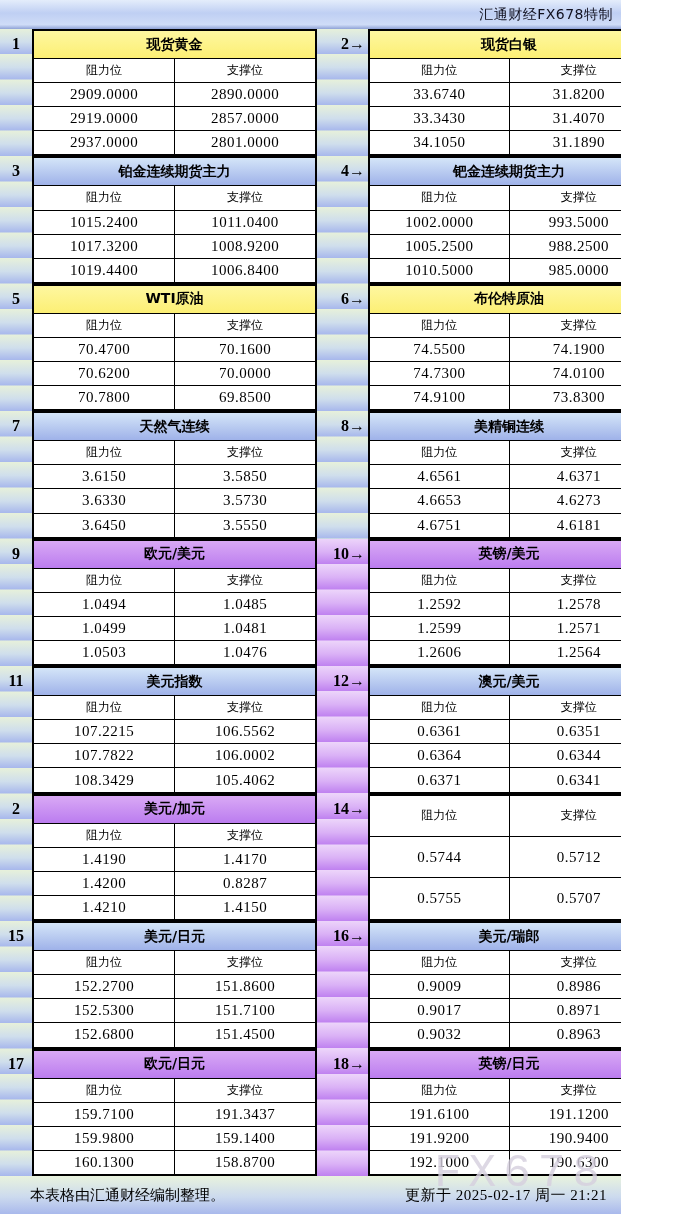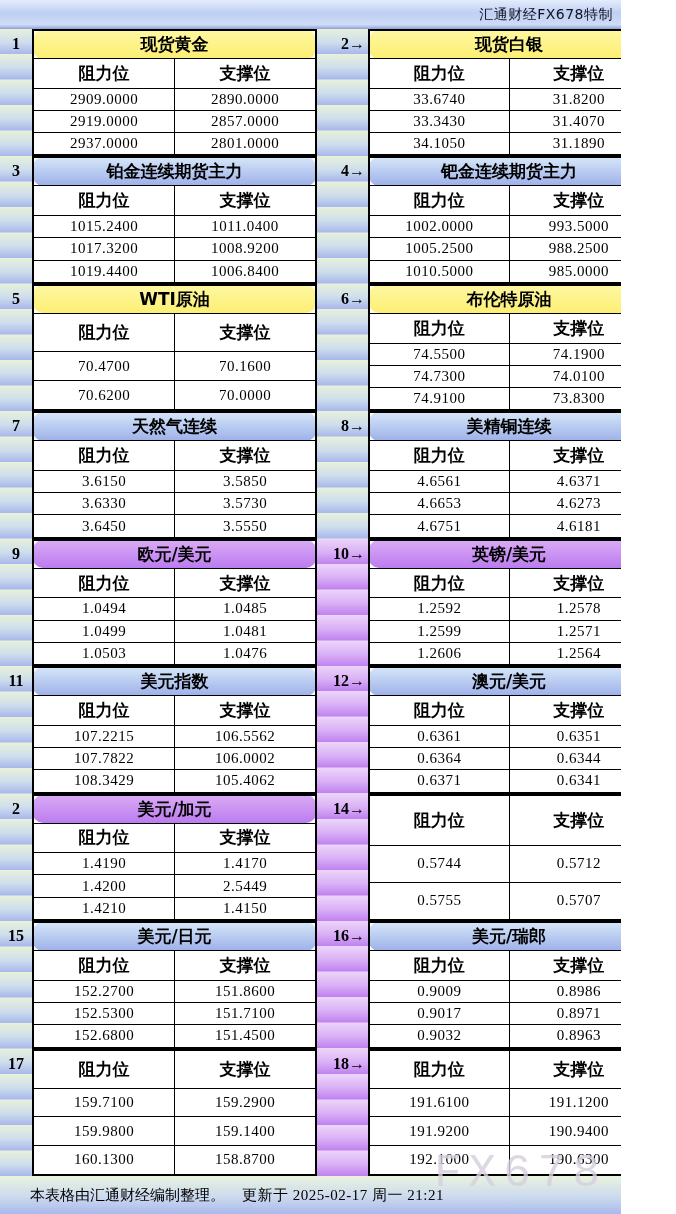--- a/index.html
+++ b/index.html
@@ -34,37 +34,36 @@
   .numR{
     text-align:right;padding-right:3px;line-height:30px;
     font-family:"Liberation Serif","DejaVu Serif",serif;font-weight:bold;font-size:16px;
   }
   table.inst{
     width:100%;height:100%;border-collapse:collapse;table-layout:fixed;
     background:#fff;border:2px solid #000;
   }
   table.inst td{border:1px solid #000;text-align:center;padding:0;overflow:hidden;}
   td.title{
-    font-weight:bold;font-size:17px;height:27px;border-bottom:2px solid #000;
+    font-weight:bold;font-size:14px;height:27px;border-bottom:2px solid #000;
     font-family:"DejaVu Sans","Liberation Sans",sans-serif;
-    border-radius:10px;
   }
   .theme-yellow{background:linear-gradient(180deg,#fef7a0 0%,#fcef74 100%);}
   .theme-blue{background:linear-gradient(180deg,#d4e5f8 0%,#9fb2e9 100%);}
   .theme-purple{background:linear-gradient(180deg,#d9a9f5 0%,#bb7cef 100%);}
-  td.colhdr{font-weight:bold;font-size:17px;}
+  td.colhdr{font-weight:normal;font-size:12px;}
   td.val{
     font-family:"Liberation Serif","DejaVu Serif",serif;
     font-size:15px;letter-spacing:0.5px;
   }
   .footer{
     height:38px;box-sizing:border-box;
     background:linear-gradient(180deg,#e9f3de 0%,#ccdaee 55%,#a9b9ec 100%);
-    display:flex;align-items:center;justify-content:flex-start;
-    padding:0 14px 0 30px;font-size:15px;gap:17px;
+    display:flex;align-items:center;justify-content:space-between;
+    padding:0 14px 0 30px;font-size:15px;
   }
   .footer .fl{font-size:15px;}
   .footer .fr{font-family:"Liberation Serif","DejaVu Serif",serif;font-size:15px;letter-spacing:0.5px;}
   .watermark{
     position:absolute;left:434px;top:1148px;z-index:5;pointer-events:none;
     font-size:46px;letter-spacing:7px;font-weight:400;
     color:rgba(213,208,222,0.82);
     font-family:Liberation Mono, monospace;
   }
 </style>
@@ -195,20 +194,24 @@
               <td class="colhdr">支撑位</td>
             </tr>
             <tr>
               <td class="val">70.4700</td>
               <td class="val">70.1600</td>
             </tr>
             <tr>
               <td class="val">70.6200</td>
               <td class="val">70.0000</td>
             </tr>
+            <tr>
+              <td class="val">70.7800</td>
+              <td class="val">69.8500</td>
+            </tr>
           </tbody>
         </table>
         <div class="mid">
           <div class="numR">6→</div>
         </div>
         <table class="inst">
           <tbody>
             <tr>
               <td colspan="2" class="title theme-yellow">布伦特原油</td>
             </tr>
@@ -401,21 +404,21 @@
             <tr>
               <td class="colhdr">阻力位</td>
               <td class="colhdr">支撑位</td>
             </tr>
             <tr>
               <td class="val">1.4190</td>
               <td class="val">1.4170</td>
             </tr>
             <tr>
               <td class="val">1.4200</td>
-              <td class="val">2.5449</td>
+              <td class="val">0.8287</td>
             </tr>
             <tr>
               <td class="val">1.4210</td>
               <td class="val">1.4150</td>
             </tr>
           </tbody>
         </table>
         <div class="mid purple">
           <div class="numR">14→</div>
         </div>
@@ -488,42 +491,48 @@
             </tr>
           </tbody>
         </table>
         <div></div>
       </div>
       <div class="section-row">
         <div class="numL">17</div>
         <table class="inst">
           <tbody>
             <tr>
+              <td colspan="2" class="title theme-purple">欧元/日元</td>
+            </tr>
+            <tr>
               <td class="colhdr">阻力位</td>
               <td class="colhdr">支撑位</td>
             </tr>
             <tr>
               <td class="val">159.7100</td>
-              <td class="val">159.2900</td>
+              <td class="val">191.3437</td>
             </tr>
             <tr>
               <td class="val">159.9800</td>
               <td class="val">159.1400</td>
             </tr>
             <tr>
               <td class="val">160.1300</td>
               <td class="val">158.8700</td>
             </tr>
           </tbody>
         </table>
         <div class="mid purple">
           <div class="numR">18→</div>
         </div>
         <table class="inst">
           <tbody>
+            <tr>
+              <td colspan="2" class="title theme-purple">英镑/日元</td>
+            </tr>
             <tr>
               <td class="colhdr">阻力位</td>
               <td class="colhdr">支撑位</td>
             </tr>
             <tr>
               <td class="val">191.6100</td>
               <td class="val">191.1200</td>
             </tr>
             <tr>
               <td class="val">191.9200</td>

